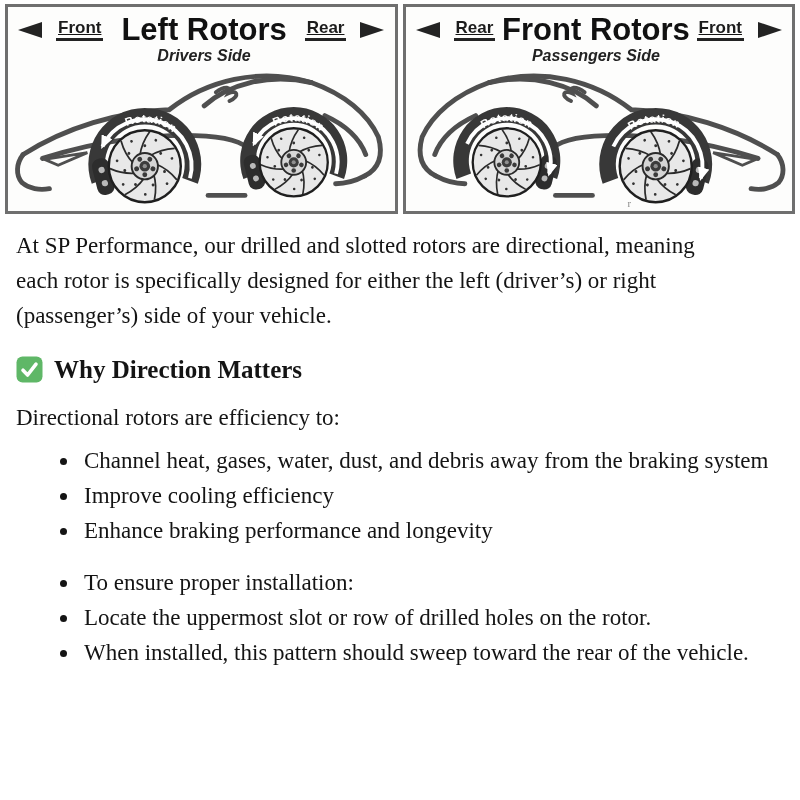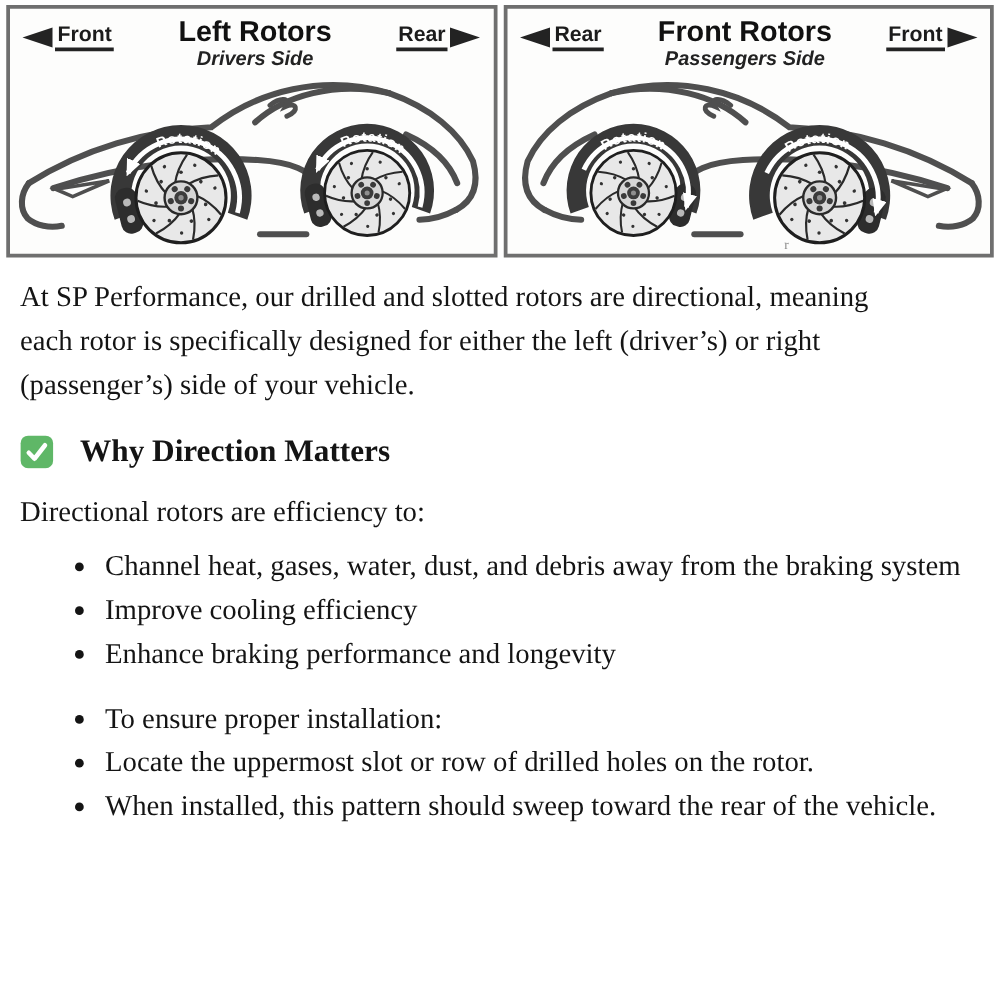--- a/index.html
+++ b/index.html
@@ -5,37 +5,37 @@
   html,body{margin:0;padding:0;}
   body{
     width:800px;height:800px;background:#ffffff;color:#141414;
     font-family:"Liberation Serif",serif;overflow:hidden;
   }
   
   .diagram{display:flex;gap:5px;padding:4px 5px 0 5px;}
   .panel{flex:1;border:3px solid #6f6f6f;background:#fdfdfc;min-width:0;}
   .panel-header{display:flex;justify-content:space-between;align-items:flex-start;
     padding:7px 10px 0;font-family:"Liberation Sans",sans-serif;}
-  .side-label{display:flex;align-items:center;gap:2px;margin-top:5px;}
+  .side-label{display:flex;align-items:center;gap:14px;margin-top:5px;text-decoration:underline;}
   .side-label .lbl{font-size:17px;font-weight:bold;border-bottom:3px solid #232323;
     padding:0 2px 1px;line-height:1.05;color:#1c1c1c;}
   .tri-l{width:0;height:0;border-top:8px solid transparent;border-bottom:8px solid transparent;
     border-right:24px solid #232323;}
   .tri-r{width:0;height:0;border-top:8px solid transparent;border-bottom:8px solid transparent;
     border-left:24px solid #232323;}
   .panel-center{text-align:center;}
-  .panel-title{font-size:23px;font-weight:bold;line-height:1;color:#111;}
+  .panel-title{font-size:31px;font-weight:bold;line-height:1;color:#111;}
   .panel-sub{font-size:16px;font-weight:bold;font-style:italic;margin-top:2px;color:#222;}
   .car-svg{display:block;width:100%;height:146px;margin-top:0;}
   .rot-text{fill:#ffffff;font-family:"Liberation Sans",sans-serif;font-weight:bold;
     font-size:11.5px;letter-spacing:1px;}
   
   .content{padding:14px 16px 0;font-size:23px;line-height:35px;}
   .intro{margin:0 0 19px;max-width:712px;}
-  .sec-title{display:flex;align-items:center;gap:21px;font-size:25px;font-weight:bold;
+  .sec-title{display:flex;align-items:center;gap:11px;font-size:25px;font-weight:bold;
     margin:0 0 13px;line-height:35px;}
   .sec-title.normal{font-weight:normal;}
   .lead{margin:0 0 8px;}
   ul{margin:0 0 17px;padding-left:64px;max-width:706px;list-style:disc;}
   li{padding-left:4px;}
   .icon{display:inline-flex;flex:0 0 auto;}
 </style>
 </head>
 <body>
 

